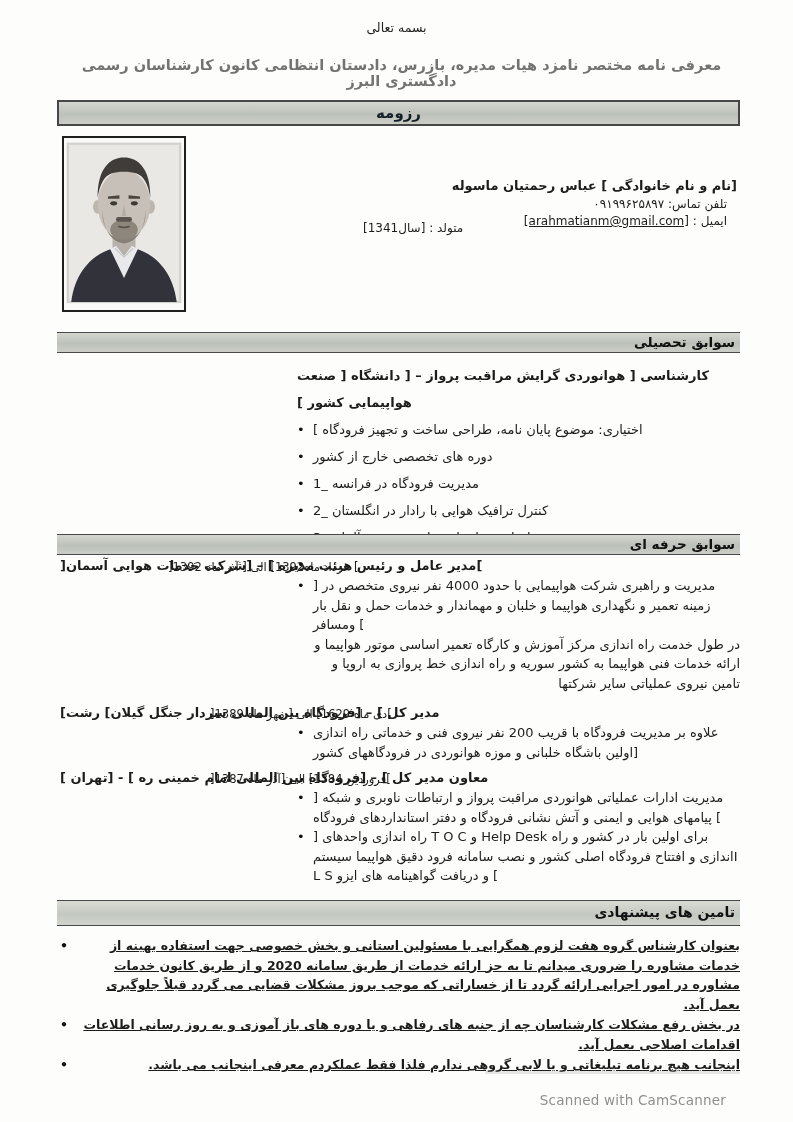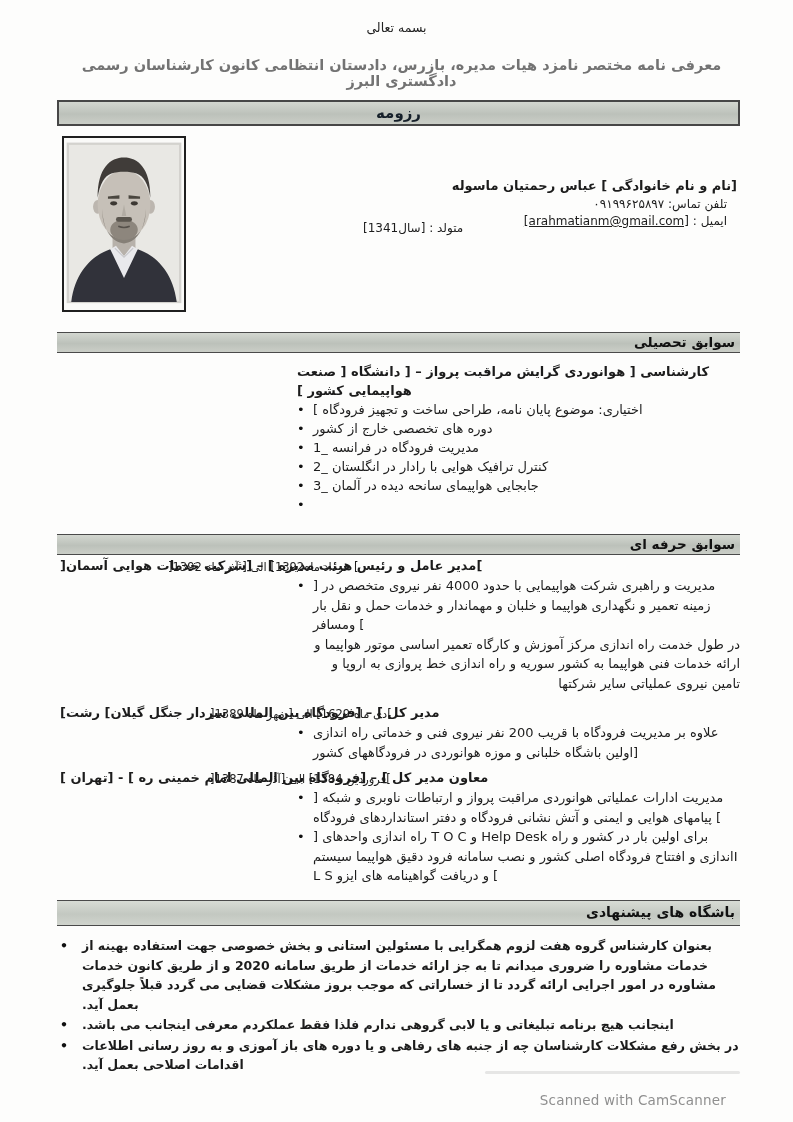--- a/index.html
+++ b/index.html
@@ -24,21 +24,21 @@
 
   
   .personal{position:absolute;top:178px;right:56px;width:400px;direction:rtl;text-align:right;}
   .p-name{font-weight:700;font-size:13px;}
   .p-phone{font-size:12px;margin-top:4px;padding-right:10px;}
   .p-email{font-size:12px;margin-top:3px;padding-right:10px;}
   .p-email .em{text-decoration:underline;direction:ltr;unicode-bidi:embed;}
   .p-birth{position:absolute;left:363px;top:221px;direction:rtl;font-size:12px;}
 
   
-  .edu{position:absolute;left:297px;top:362px;width:443px;font-size:13px;line-height:19px;}
+  .edu{position:absolute;left:297px;top:362px;width:443px;font-size:13px;line-height:27px;}
   .edu-degree{direction:ltr;text-align:left;font-weight:700;}
   .b-row{display:flex;direction:ltr;}
   .b-dot{width:16px;flex:0 0 16px;color:#111;}
   .b-dot::before{content:"\2022";}
   .b-text{flex:1;direction:ltr;text-align:left;}
 
   
   .exp{position:absolute;left:60px;right:53px;top:556px;font-size:13px;line-height:20px;}
   .job{position:relative;}
   .job-title{direction:rtl;text-align:left;font-weight:700;font-size:13px;}
@@ -47,21 +47,21 @@
   .jd2{left:150px;}
   .jd3{left:150px;}
   .job .b-row{margin-left:237px;line-height:19.5px;}
   .job-note{margin-left:253px;direction:rtl;text-align:right;line-height:19.5px;}
   .gap10{height:10px;} .gap6{height:6px;}
 
   
   .prop{position:absolute;left:60px;right:53px;top:936px;font-size:12.5px;line-height:19.5px;font-weight:700;}
   .prop .b-row{margin:0 0 1px 0;}
   .prop .b-dot{width:22px;flex:0 0 22px;}
-  .prop .b-text{direction:rtl;text-align:left;}
+  .prop .b-text{direction:rtl;text-align:right;text-decoration:underline;}
 
   
   .watermark{position:absolute;right:67px;bottom:14px;font-size:13.5px;color:#8f8f8f;letter-spacing:.2px;}
   .smudge{position:absolute;left:485px;top:1071px;width:255px;height:3px;background:#b9b9b9;opacity:.35;border-radius:2px;}
 </style>
 </head>
 <body>
 
 <div class="page">
 
@@ -166,33 +166,33 @@
           <span class="b-text">] مدیریت ادارات عملیاتی هوانوردی مراقبت پرواز و ارتباطات ناوبری و شبکه پیامهای هوایی و ایمنی و آتش نشانی فرودگاه و دفتر استانداردهای فرودگاه [</span>
         </div>
       <div class="b-row">
           <span class="b-dot"></span>
           <span class="b-text">] راه اندازی واحدهای T O C و  Help Desk برای اولین بار در کشور و راه اندازی و افتتاح فرودگاه اصلی کشور و نصب سامانه فرود دقیق هواپیما سیستمI L S و دریافت گواهینامه های ایزو  [</span>
         </div>
     </div>
 
   </div>
 
-  <div class="bar bar-thin bar-prop">باشگاه های پیشنهادی</div>
+  <div class="bar bar-thin bar-prop">تامین های پیشنهادی</div>
 
   <div class="prop">
     <div class="b-row">
         <span class="b-dot"></span>
         <span class="b-text">بعنوان کارشناس گروه هفت لزوم همگرایی با مسئولین استانی و بخش خصوصی جهت استفاده بهینه از  خدمات مشاوره را ضروری میدانم تا به جز ارائه خدمات از طریق سامانه 2020 و از طریق کانون خدمات مشاوره در امور اجرایی ارائه گردد تا از خساراتی که موجب بروز مشکلات قضایی می گردد قبلاً جلوگیری بعمل آید.</span>
       </div>
     <div class="b-row">
         <span class="b-dot"></span>
-        <span class="b-text">اینجانب هیچ برنامه تبلیغاتی و یا لابی گروهی ندارم فلذا فقط عملکردم معرفی اینجانب می باشد.</span>
+        <span class="b-text">در بخش رفع مشکلات کارشناسان چه از جنبه های رفاهی و  یا دوره های باز آموزی و به روز رسانی اطلاعات اقدامات اصلاحی بعمل آید.</span>
       </div>
     <div class="b-row">
         <span class="b-dot"></span>
-        <span class="b-text">در بخش رفع مشکلات کارشناسان چه از جنبه های رفاهی و  یا دوره های باز آموزی و به روز رسانی اطلاعات اقدامات اصلاحی بعمل آید.</span>
+        <span class="b-text">اینجانب هیچ برنامه تبلیغاتی و یا لابی گروهی ندارم فلذا فقط عملکردم معرفی اینجانب می باشد.</span>
       </div>
   </div>
 
   <div class="smudge"></div>
   <div class="watermark">Scanned with CamScanner</div>
 
 </div>
 
 </body></html>

